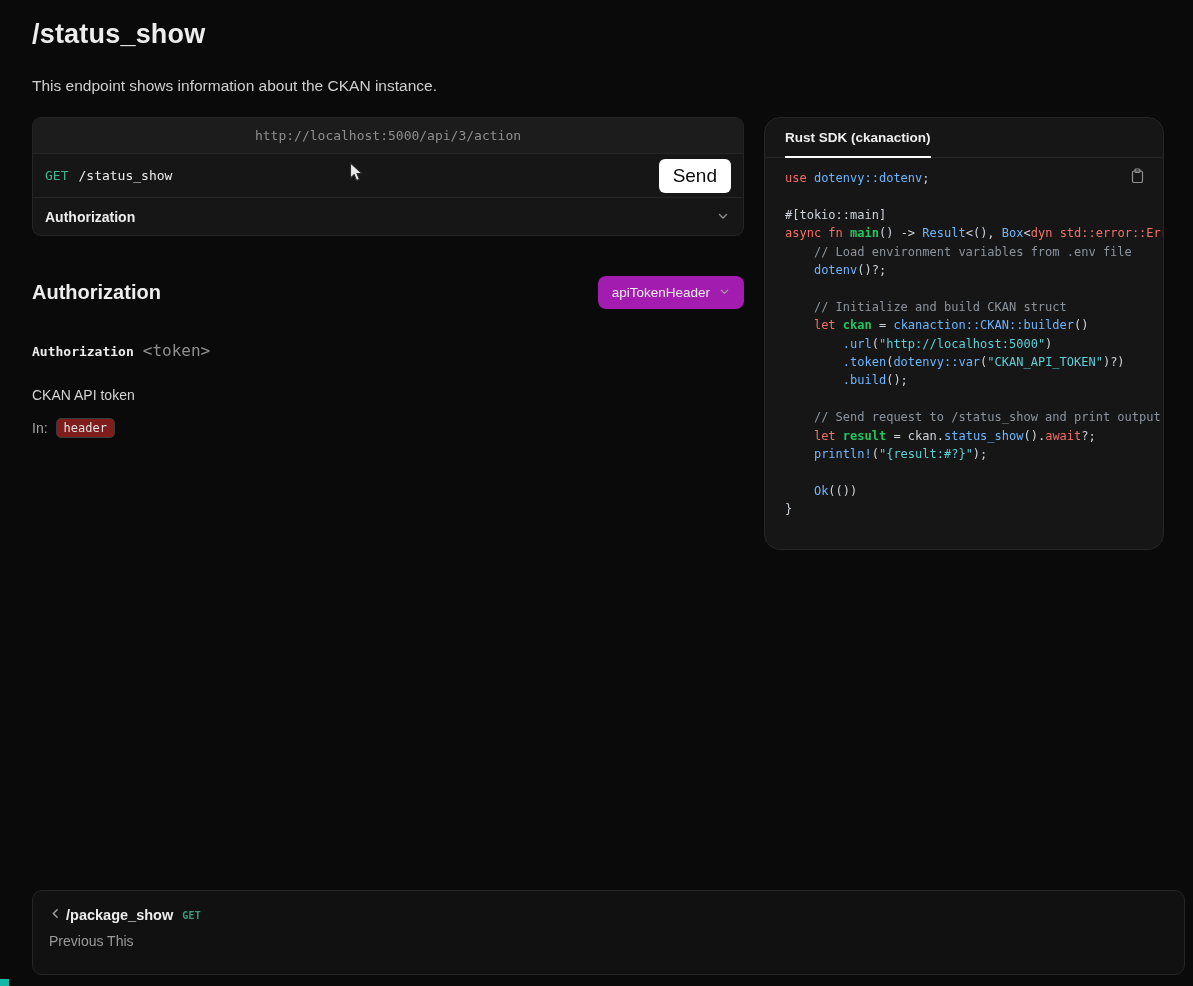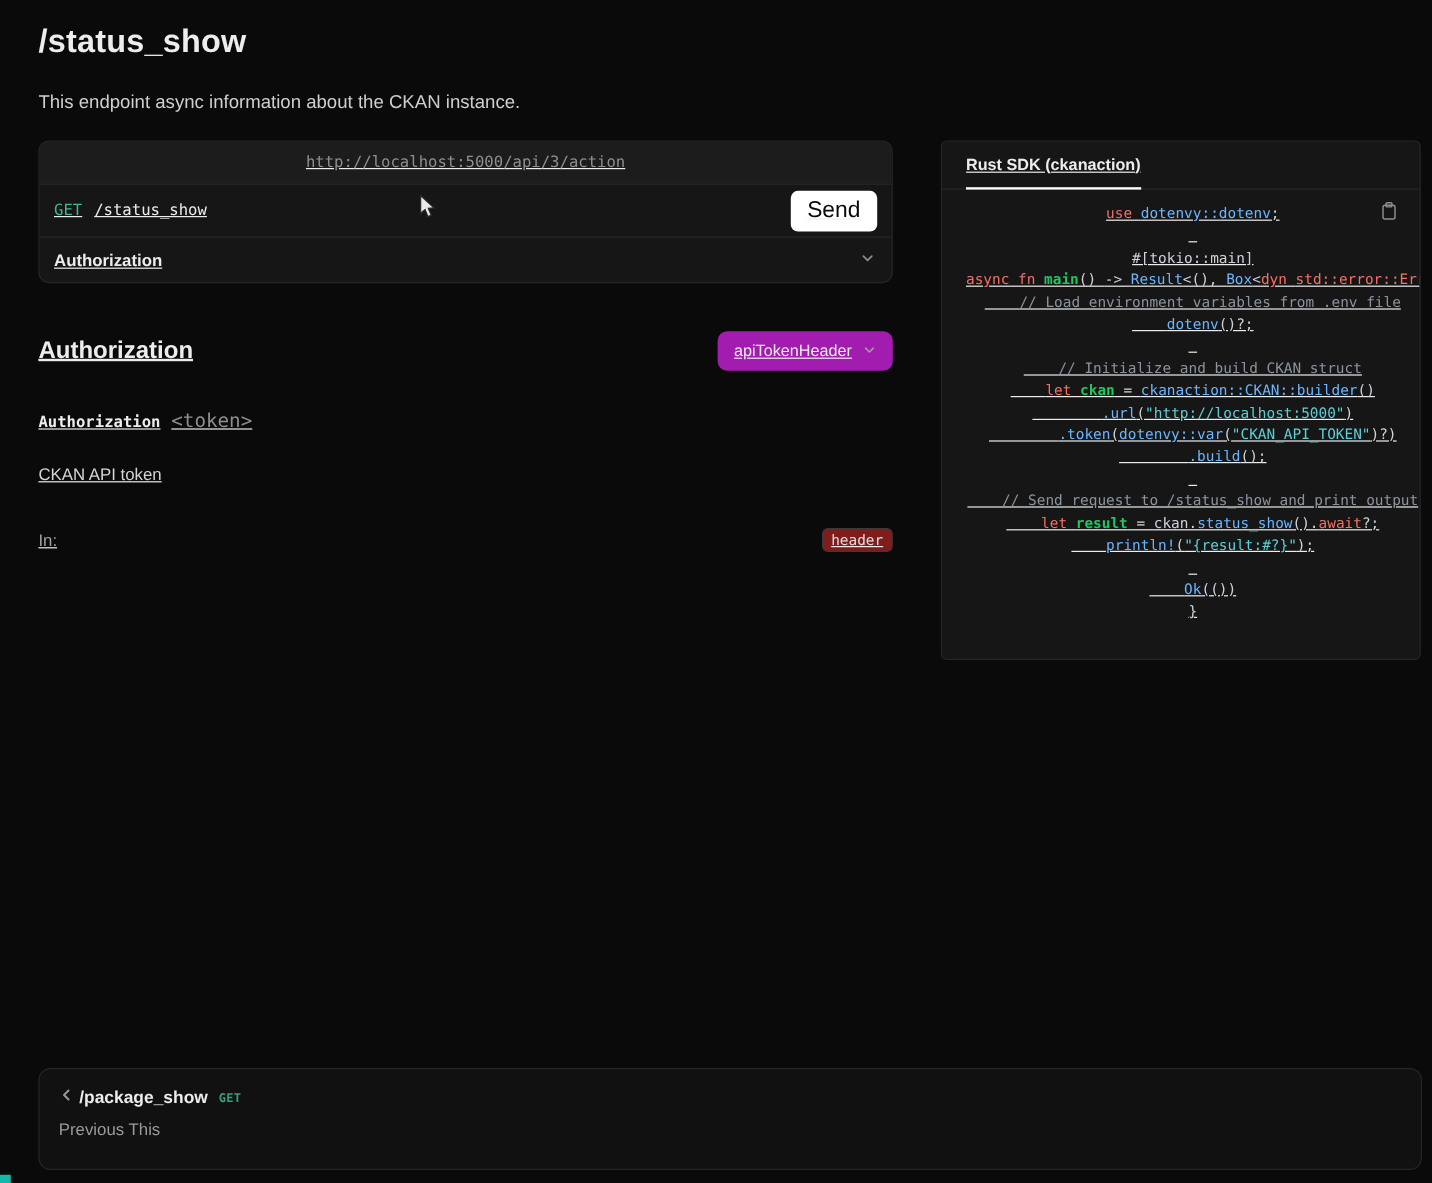--- a/index.html
+++ b/index.html
@@ -25,21 +25,21 @@
     color:var(--fg);
     position:relative;
     overflow:hidden;
   }
   .mono{font-family:"DejaVu Sans Mono", monospace;}
 
   .content{padding:18px 25px 0 32px;}
   .page-title{font-size:27px;font-weight:700;letter-spacing:.2px;line-height:32px;}
   .page-desc{margin-top:26px;font-size:15.5px;color:var(--softtext);line-height:20px;}
 
-  .columns{display:flex;gap:40px;margin-top:21px;align-items:flex-start;text-decoration:underline;}
+  .columns{display:flex;gap:20px;margin-top:21px;align-items:flex-start;}
   .left-col{width:712px;flex:0 0 712px;}
   .right-col{width:400px;flex:0 0 400px;}
 
   
   .pg-card{background:var(--card);border:1px solid var(--border);border-radius:9px;overflow:hidden;}
   .pg-header{height:36px;background:var(--strip);border-bottom:1px solid var(--border);
     display:flex;align-items:center;justify-content:center;}
   .pg-header span{font-size:13px;color:var(--muted);}
   .pg-request{height:43px;display:flex;align-items:center;padding:0 12px;gap:10px;}
   .pg-method{font-size:13px;color:var(--method-get);}
@@ -53,35 +53,35 @@
   
   .auth-head-row{margin-top:40px;display:flex;align-items:center;justify-content:space-between;}
   .section-title{font-size:20px;font-weight:700;}
   .scheme-select{display:flex;align-items:center;gap:9px;background:#a21caf;border:none;
     border-radius:8px;padding:9px 14px;color:var(--fg);font-size:13.5px;
     font-family:"Liberation Sans",sans-serif;cursor:pointer;}
   .param-row{margin-top:32px;display:flex;align-items:baseline;gap:9px;}
   .param-name{font-size:13px;font-weight:700;color:var(--fg);}
   .param-type{font-size:16px;color:var(--muted);}
   .param-desc{margin-top:27px;font-size:14px;color:#d4d4d4;}
-  .in-row{margin-top:37px;display:flex;align-items:center;gap:8px;justify-content:space-between;}
+  .in-row{margin-top:15px;display:flex;align-items:center;gap:8px;}
   .in-label{font-size:14px;color:#a3a3a3;}
   .in-badge{font-size:12px;color:#e0e0e0;background:#7f1d1d;border:1px solid #3a3a3a;
     border-radius:5px;padding:2px 7px;}
 
   
-  .code-card{background:var(--card);border:1px solid var(--border);border-radius:5px;
+  .code-card{background:var(--card);border:1px solid var(--border);border-radius:16px;
     height:433px;overflow:hidden;position:relative;}
   .tabbar{height:40px;border-bottom:1px solid var(--border);padding:0 20px;display:flex;align-items:stretch;}
   .tab{display:inline-flex;align-items:center;font-size:13.5px;font-weight:700;color:var(--fg);
     border-bottom:2px solid #ffffff;margin-bottom:-1px;cursor:pointer;}
   .copy-btn{position:absolute;top:46px;right:14px;background:transparent;border:none;cursor:pointer;padding:4px;}
   .code-block{padding:11px 0 0 20px;font-family:"DejaVu Sans Mono",monospace;font-size:12px;
     line-height:18.4px;white-space:pre;overflow:hidden;}
-  .code-line{white-space:pre;text-align:center;}
+  .code-line{white-space:pre;}
   .tk-fg{color:#cdd3da;}
   .tk-red{color:var(--code-keyword);}
   .tk-blue{color:var(--code-ident);}
   .tk-str{color:var(--code-string);}
   .tk-com{color:var(--code-comment);}
   .tk-bold{color:#22c55e;font-weight:700;}
 
   
   .footer-card{position:absolute;left:32px;right:8px;top:890px;height:85px;
     background:var(--card2);border:1px solid var(--border);border-radius:10px;
@@ -93,21 +93,21 @@
 
   .dev-indicator{position:absolute;left:0;bottom:0;width:9px;height:7px;background:#14b8a6;}
   .cursor{position:absolute;left:349px;top:162px;pointer-events:none;z-index:50;}
 </style>
 </head>
 <body>
 
 <div class="content">
 
   <h1 class="page-title">/status_show</h1>
-  <p class="page-desc">This endpoint async information about the CKAN instance.</p>
+  <p class="page-desc">This endpoint shows information about the CKAN instance.</p>
 
   <div class="columns">
 
     <div class="left-col">
 
       <div class="pg-card">
         <div class="pg-header">
           <span class="mono">http://localhost:5000/api/3/action</span>
         </div>
         <div class="pg-request">

